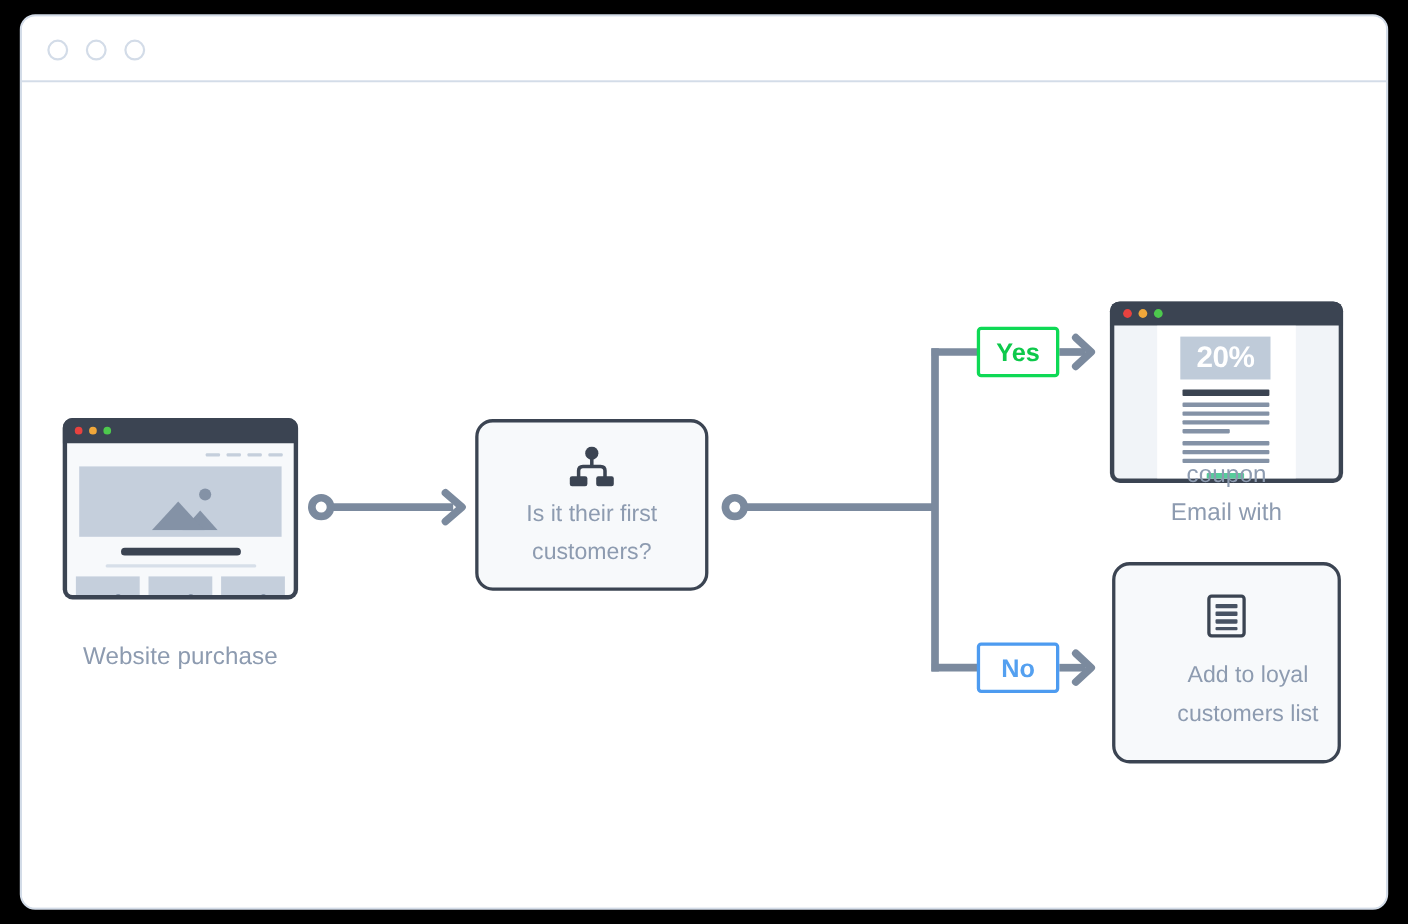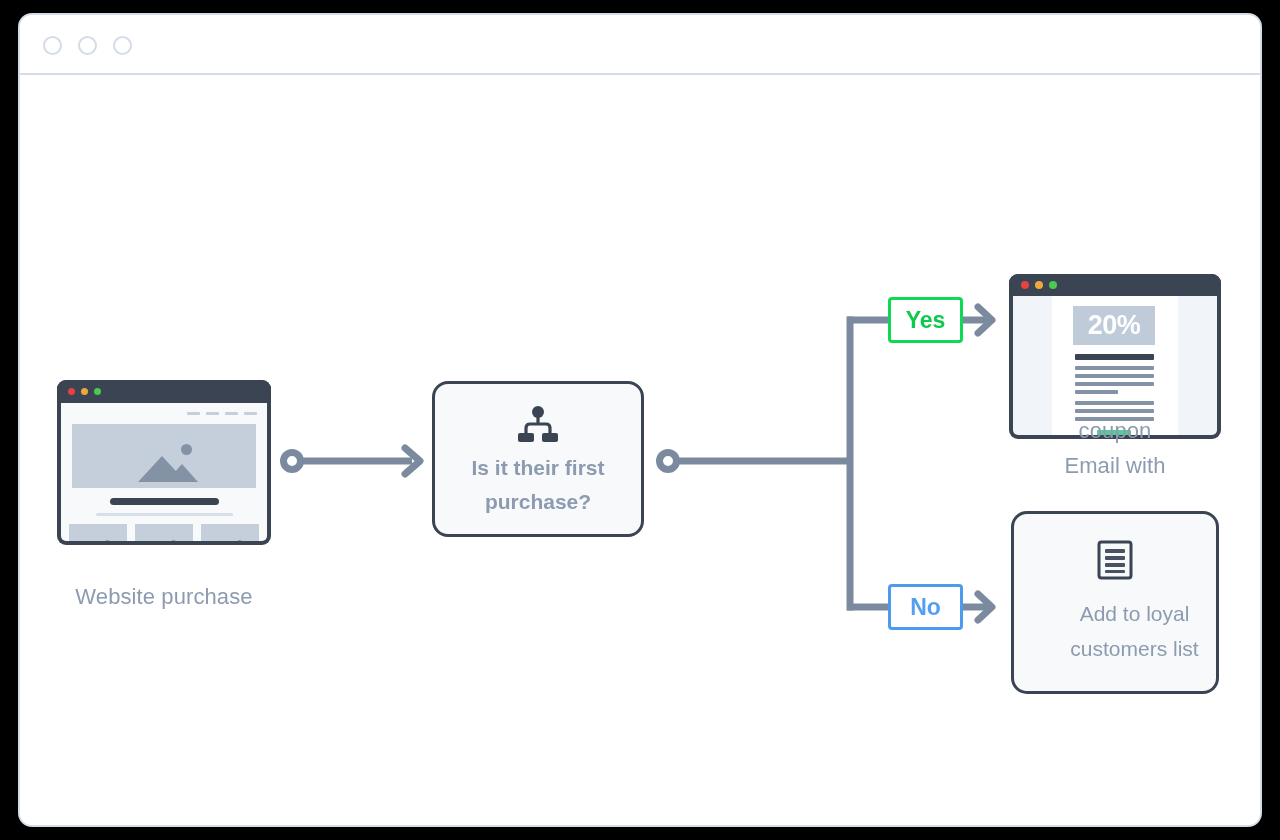--- a/index.html
+++ b/index.html
@@ -155,21 +155,20 @@
     margin-left: -22px;
     width: 44px; height: 38px;
   }
   #node-decision .box-text {
     position: absolute;
     left: 0; top: 67px; width: 100%;
     text-align: center;
     color: #8d9bb0;
     font-size: 21px;
     line-height: 34px;
-    font-weight: bold;
   }
 
   
   #node-loyal { left: 991px; top: 436px; width: 208px; height: 183px; }
   #icon-document {
     position: absolute;
     left: 50%; top: 26px;
     margin-left: -18px;
     width: 36px; height: 40px;
   }
@@ -347,21 +346,21 @@
     <div id="node-decision" class="flow-box">
       <svg id="icon-hierarchy" viewBox="0 0 44 38" xmlns="http://www.w3.org/2000/svg">
         <circle cx="22" cy="6" r="6" fill="#3b4452"></circle>
         <path d="M22 11 V18" stroke="#3b4452" stroke-width="3.2" fill="none"></path>
         <path d="M10 28 V22 Q10 18 14 18 H30 Q34 18 34 22 V28" stroke="#3b4452" stroke-width="3.2" fill="none"></path>
         <rect x="2" y="27" width="16" height="9" rx="2" fill="#3b4452"></rect>
         <rect x="26" y="27" width="16" height="9" rx="2" fill="#3b4452"></rect>
       </svg>
       <div class="box-text">
         <div>Is it their first</div>
-        <div>purchase?</div>
+        <div>customers?</div>
       </div>
     </div>
 
     <div id="badge-yes" class="branch-badge">
       <span>Yes</span>
     </div>
     <div id="badge-no" class="branch-badge">
       <span>No</span>
     </div>
 

